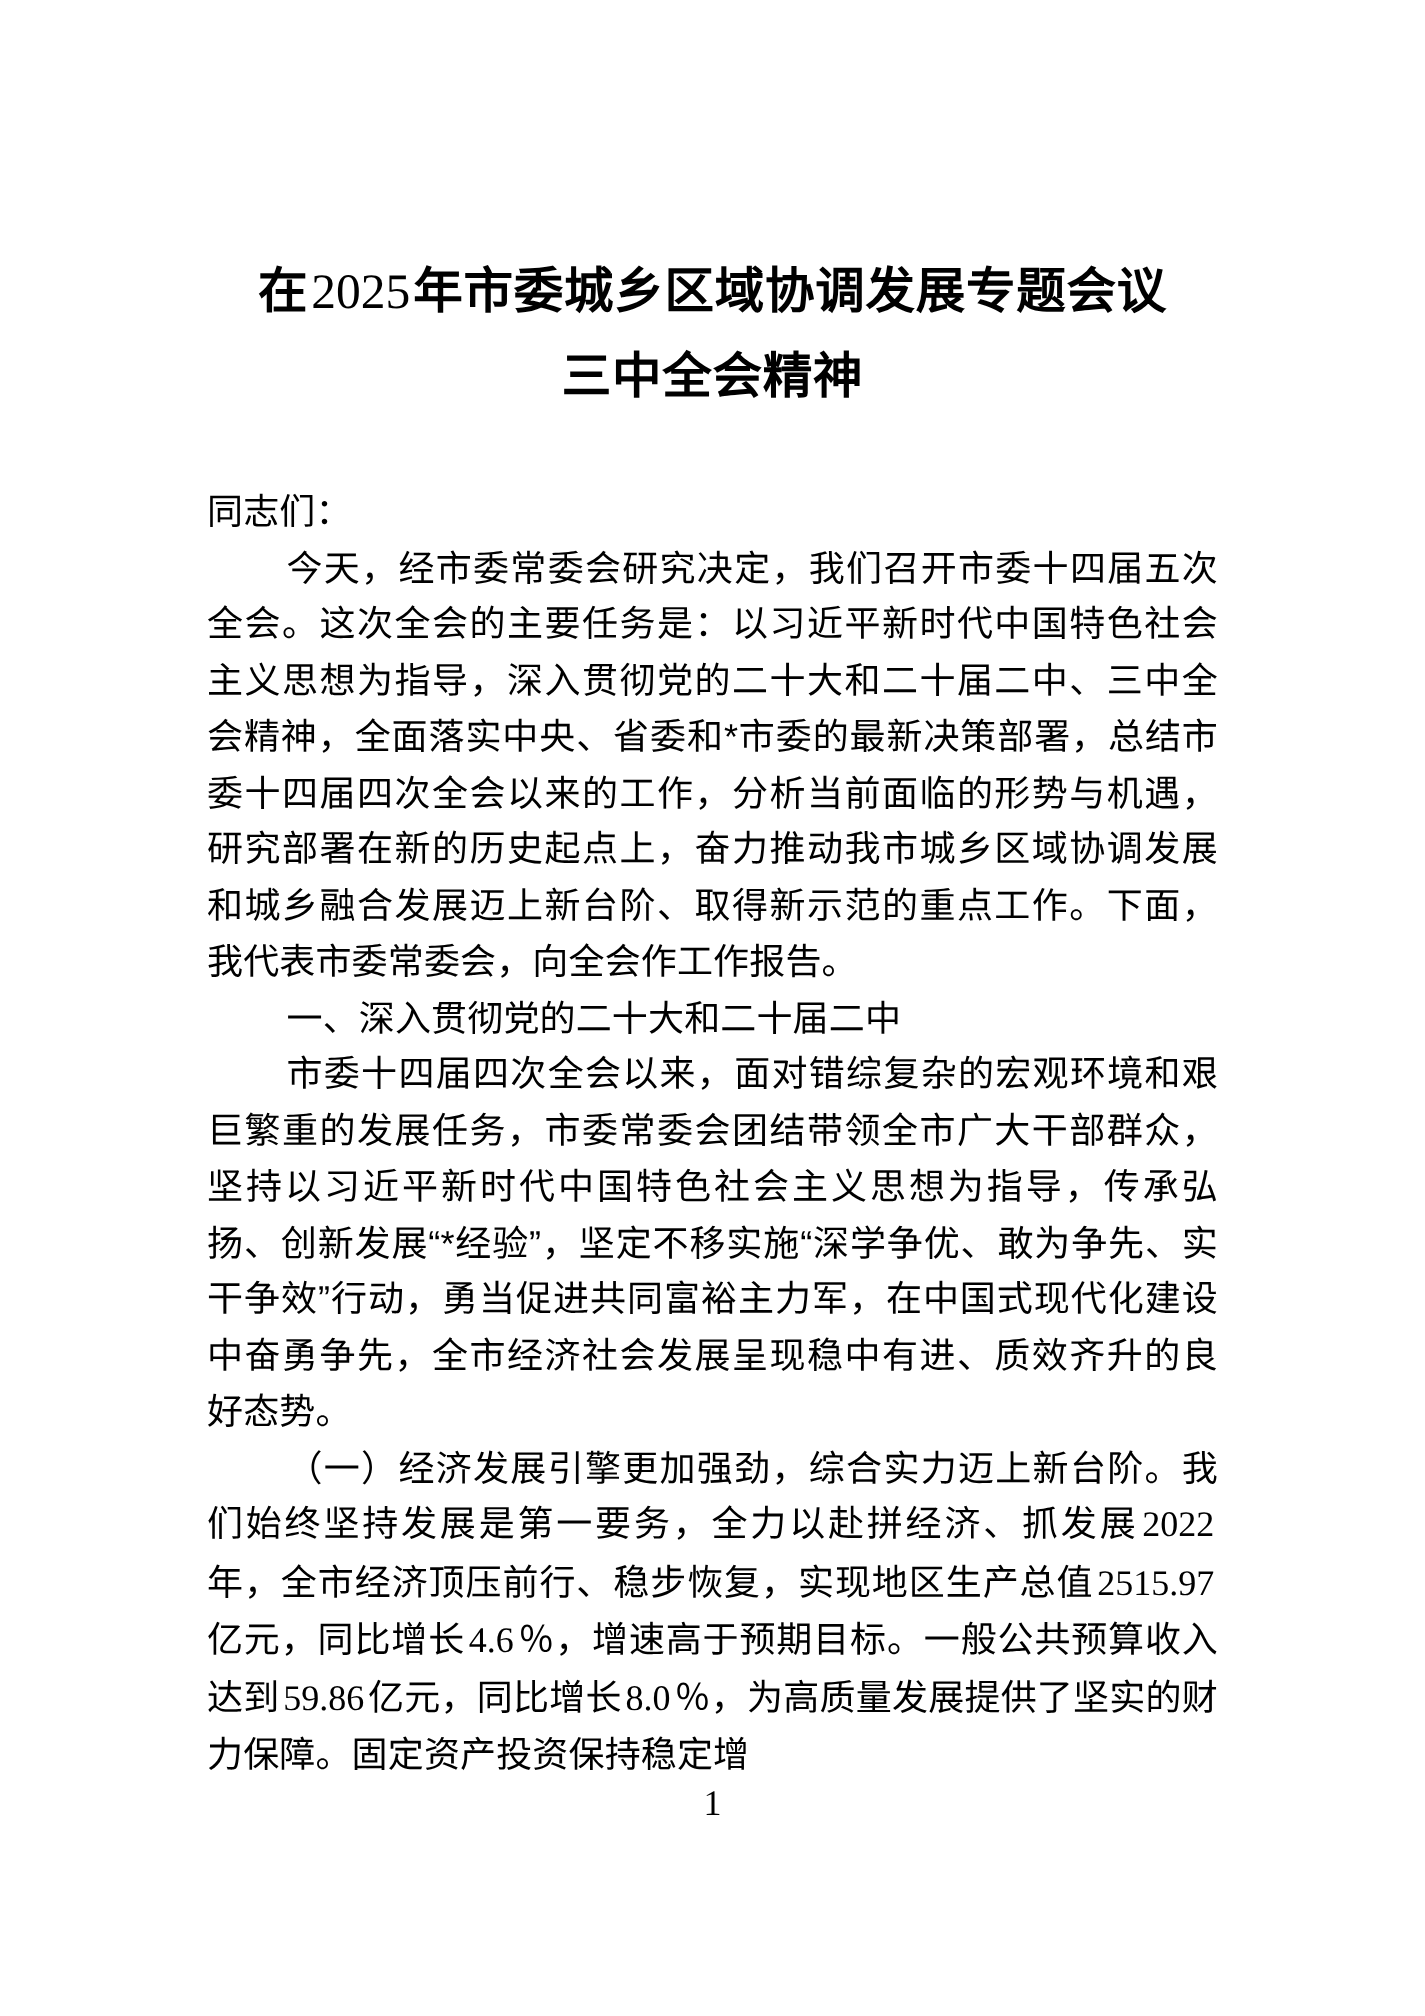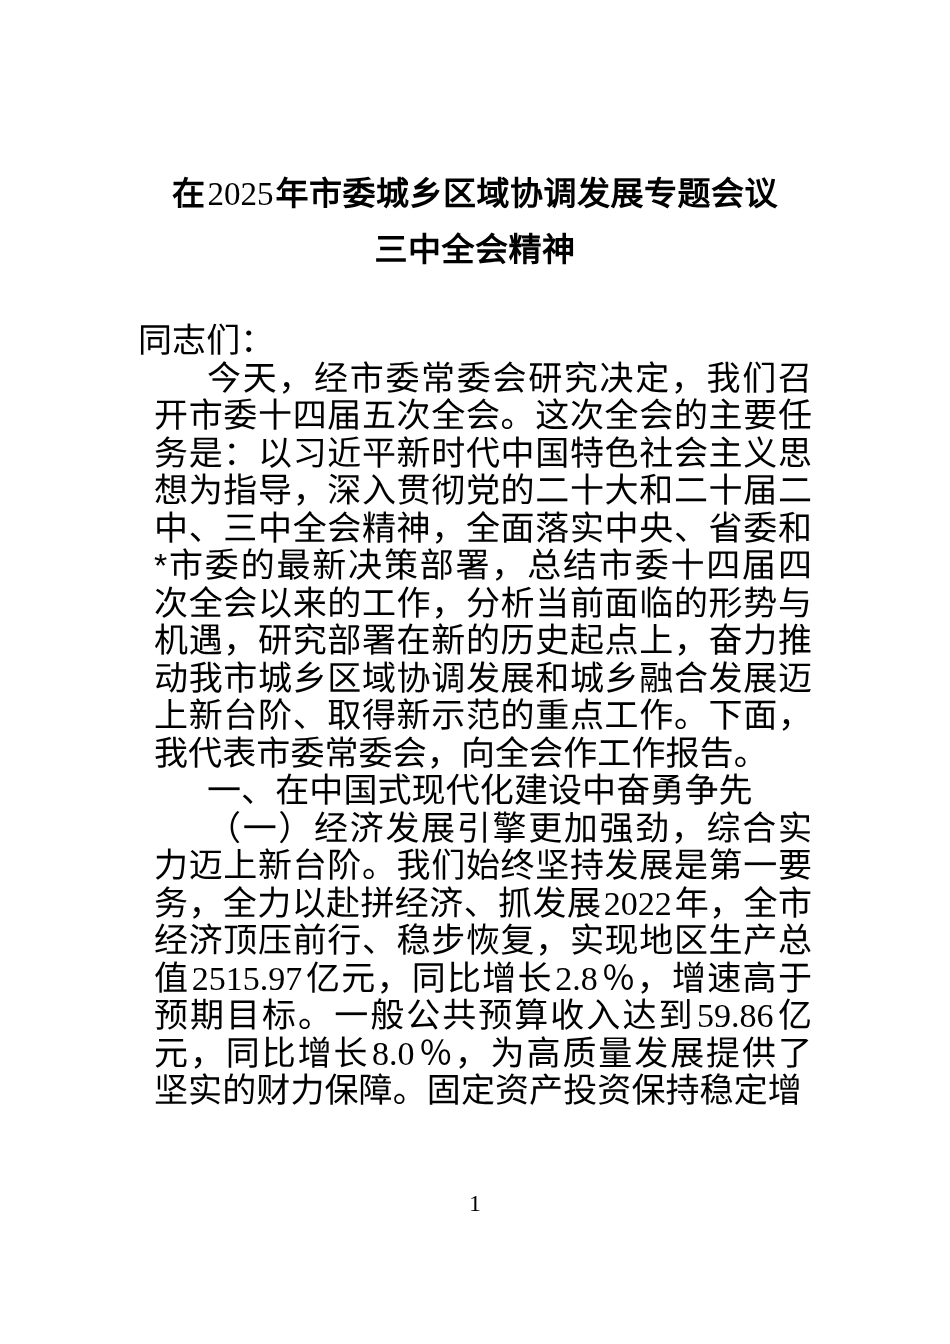--- a/index.html
+++ b/index.html
@@ -47,39 +47,38 @@
     letter-spacing: 0px;
     padding: 0 2px;
   }
 
   
   .salutation,
   .para,
   .heading {
     margin: 0;
     font-family: "Liberation Sans", "DejaVu Sans", sans-serif;
-    font-size: 34px;
+    font-size: 24px;
     font-weight: 400;
     line-height: 37.5px;
     color: #000000;
     text-align: justify;
     text-justify: inter-character;
     word-break: break-all;
     letter-spacing: 0.1px;
   }
 
   .salutation {
     margin-top: 45px;
     text-align: left;
   }
 
   .para,
   .heading {
     text-indent: 53px;
-    margin-left: 16px;
   }
 
   .para .latin,
   .heading .latin {
     font-family: "Liberation Serif", "DejaVu Serif", serif;
     padding: 0 2.5px;
     letter-spacing: 0;
   }
 
   
@@ -100,22 +99,23 @@
 <div class="page">
 
   <div class="content">
 
     <h1 class="doc-title"><span>在<span class="latin">2025</span>年市委城乡区域协调发展专题会议</span><br><span>三中全会精神</span></h1>
 
     <p class="salutation">同志们：</p>
 
     <p class="para">今天，经市委常委会研究决定，我们召开市委十四届五次全会。这次全会的主要任务是：以习近平新时代中国特色社会主义思想为指导，深入贯彻党的二十大和二十届二中、三中全会精神，全面落实中央、省委和*市委的最新决策部署，总结市委十四届四次全会以来的工作，分析当前面临的形势与机遇，研究部署在新的历史起点上，奋力推动我市城乡区域协调发展和城乡融合发展迈上新台阶、取得新示范的重点工作。下面，我代表市委常委会，向全会作工作报告。</p>
 
-    <p class="heading">一、在中国式现代化建设中奋勇争先</p>
+    <p class="heading">一、深入贯彻党的二十大和二十届二中</p>
 
+    <p class="para">市委十四届四次全会以来，面对错综复杂的宏观环境和艰巨繁重的发展任务，市委常委会团结带领全市广大干部群众，坚持以习近平新时代中国特色社会主义思想为指导，传承弘扬、创新发展“*经验”，坚定不移实施“深学争优、敢为争先、实干争效”行动，勇当促进共同富裕主力军，在中国式现代化建设中奋勇争先，全市经济社会发展呈现稳中有进、质效齐升的良好态势。</p>
 
-    <p class="para">（一）经济发展引擎更加强劲，综合实力迈上新台阶。我们始终坚持发展是第一要务，全力以赴拼经济、抓发展<span class="latin">2022</span>年，全市经济顶压前行、稳步恢复，实现地区生产总值<span class="latin">2515.97</span>亿元，同比增长<span class="latin">2.8</span>％，增速高于预期目标。一般公共预算收入达到<span class="latin">59.86</span>亿元，同比增长<span class="latin">8.0</span>％，为高质量发展提供了坚实的财力保障。固定资产投资保持稳定增</p>
+    <p class="para">（一）经济发展引擎更加强劲，综合实力迈上新台阶。我们始终坚持发展是第一要务，全力以赴拼经济、抓发展<span class="latin">2022</span>年，全市经济顶压前行、稳步恢复，实现地区生产总值<span class="latin">2515.97</span>亿元，同比增长<span class="latin">4.6</span>％，增速高于预期目标。一般公共预算收入达到<span class="latin">59.86</span>亿元，同比增长<span class="latin">8.0</span>％，为高质量发展提供了坚实的财力保障。固定资产投资保持稳定增</p>
 
   </div>
 
   <div class="page-number">1</div>
 
 </div>
 
 </body></html>

